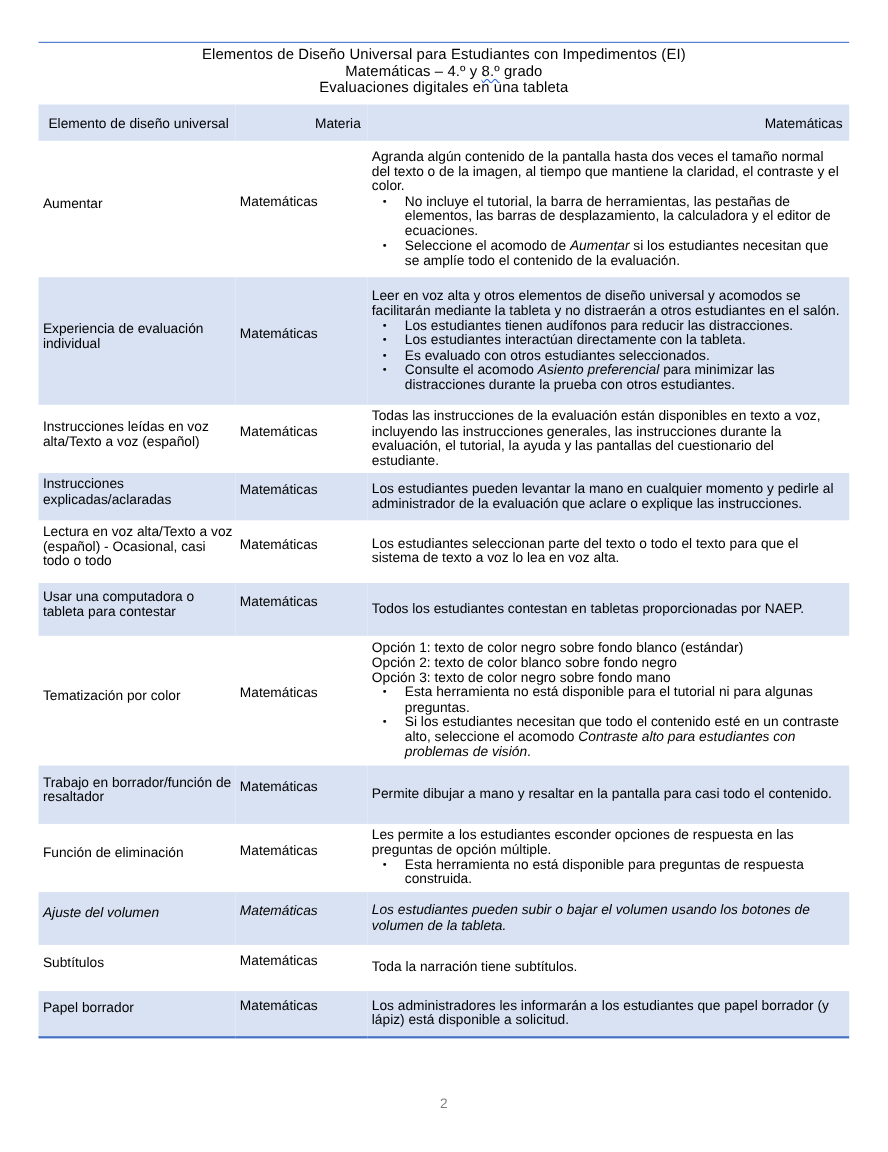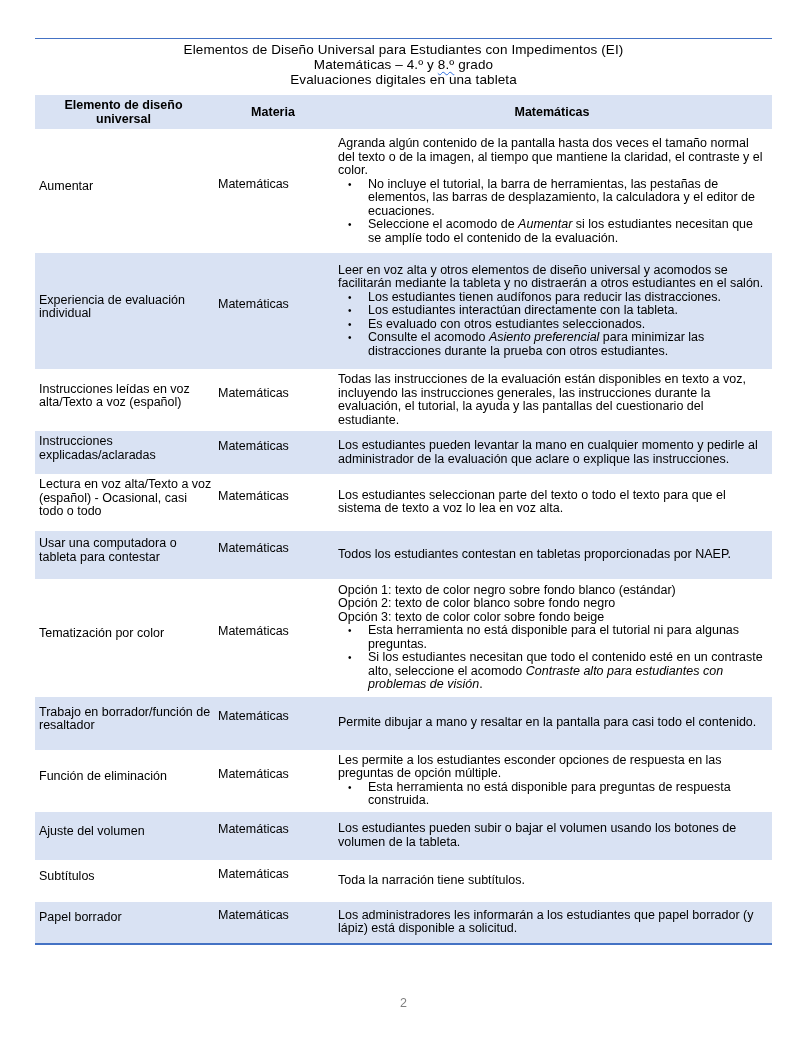--- a/index.html
+++ b/index.html
@@ -47,22 +47,22 @@
     border-collapse: collapse;
     table-layout: fixed;
     border-bottom: 2px solid var(--accent, #4472c4);
   }
   col.c1 { width: 179px; }
   col.c2 { width: 120px; }
   col.c3 { width: 438px; }
   th {
     background: var(--shade, #d9e2f3);
     font-size: 12.5px;
-    font-weight: bold;
-    text-align: center;
+    font-weight: normal;
+    text-align: right;
     vertical-align: middle;
     height: 33px;
     padding: 3px 6px 3px 4px;
     line-height: 14px;
   }
   td {
     font-size: 12.5px;
     line-height: 13.5px;
     vertical-align: middle;
     padding: 4px 6px 4px 4px;
@@ -183,21 +183,21 @@
           <td class="col-desc">
             <div class="para"><span>Todos los estudiantes contestan en tabletas proporcionadas por NAEP.</span></div>
           </td>
         </tr>
         <tr style="height: 118px;">
           <td class="col-element">Tematización por color</td>
           <td class="col-subject">Matemáticas</td>
           <td class="col-desc">
             <div class="para"><span>Opción 1: texto de color negro sobre fondo blanco (estándar)</span></div>
             <div class="para"><span>Opción 2: texto de color blanco sobre fondo negro</span></div>
-            <div class="para"><span>Opción 3: texto de color color sobre fondo beige</span></div>
+            <div class="para"><span>Opción 3: texto de color negro sobre fondo mano</span></div>
             <div class="bullet">
               <span class="dot">•</span>
               <span class="bullet-text"><span>Esta herramienta no está disponible para el tutorial ni para algunas preguntas.</span></span>
             </div>
             <div class="bullet">
               <span class="dot">•</span>
               <span class="bullet-text"><span>Si los estudiantes necesitan que todo el contenido esté en un contraste alto, seleccione el acomodo </span><em>Contraste alto para estudiantes con problemas de visión</em><span>.</span></span>
             </div>
           </td>
         </tr>
@@ -212,21 +212,21 @@
           <td class="col-element">Función de eliminación</td>
           <td class="col-subject">Matemáticas</td>
           <td class="col-desc">
             <div class="para"><span>Les permite a los estudiantes esconder opciones de respuesta en las preguntas de opción múltiple.</span></div>
             <div class="bullet">
               <span class="dot">•</span>
               <span class="bullet-text"><span>Esta herramienta no está disponible para preguntas de respuesta construida.</span></span>
             </div>
           </td>
         </tr>
-        <tr class="shaded" style="height: 48px;">
+        <tr class="shaded" style="height: 48px; font-style: italic;">
           <td class="col-element">Ajuste del volumen</td>
           <td class="col-subject">Matemáticas</td>
           <td class="col-desc">
             <div class="para"><span>Los estudiantes pueden subir o bajar el volumen usando los botones de volumen de la tableta.</span></div>
           </td>
         </tr>
         <tr style="height: 42px;">
           <td class="col-element">Subtítulos</td>
           <td class="col-subject">Matemáticas</td>
           <td class="col-desc">

